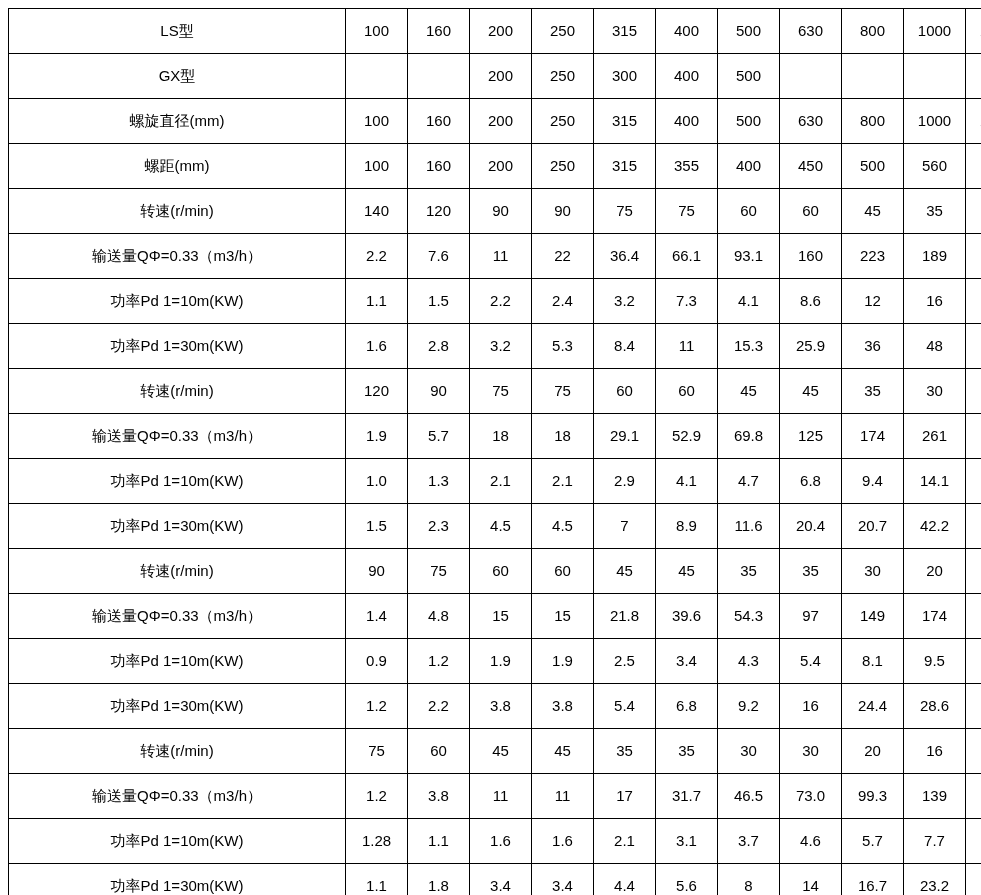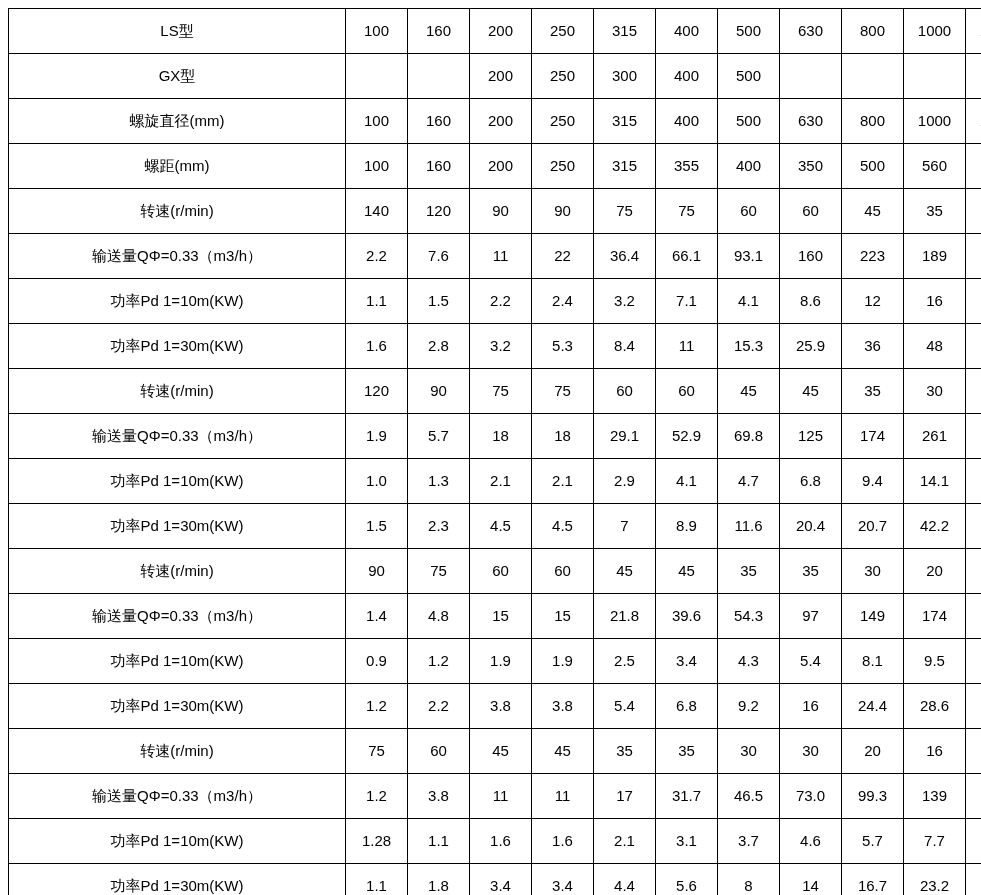--- a/index.html
+++ b/index.html
@@ -98,21 +98,21 @@
         </tr>
         <tr>
           <td class="label">螺距(mm)</td>
           <td class="val">100</td>
           <td class="val">160</td>
           <td class="val">200</td>
           <td class="val">250</td>
           <td class="val">315</td>
           <td class="val">355</td>
           <td class="val">400</td>
-          <td class="val">350</td>
+          <td class="val">450</td>
           <td class="val">500</td>
           <td class="val">560</td>
           <td class="val">630</td>
         </tr>
         <tr>
           <td class="label">转速(r/min)</td>
           <td class="val">140</td>
           <td class="val">120</td>
           <td class="val">90</td>
           <td class="val">90</td>
@@ -138,21 +138,21 @@
           <td class="val">189</td>
           <td class="val">458</td>
         </tr>
         <tr>
           <td class="label">功率Pd 1=10m(KW)</td>
           <td class="val">1.1</td>
           <td class="val">1.5</td>
           <td class="val">2.2</td>
           <td class="val">2.4</td>
           <td class="val">3.2</td>
-          <td class="val">7.1</td>
+          <td class="val">7.3</td>
           <td class="val">4.1</td>
           <td class="val">8.6</td>
           <td class="val">12</td>
           <td class="val">16</td>
           <td class="val">24.4</td>
         </tr>
         <tr>
           <td class="label">功率Pd 1=30m(KW)</td>
           <td class="val">1.6</td>
           <td class="val">2.8</td>

